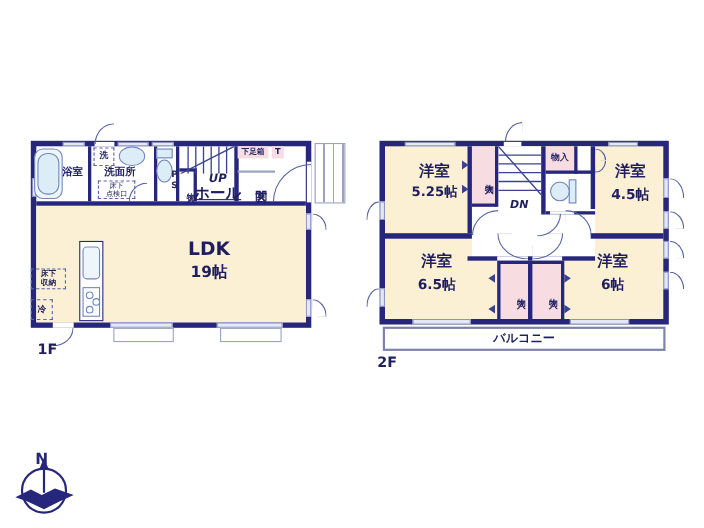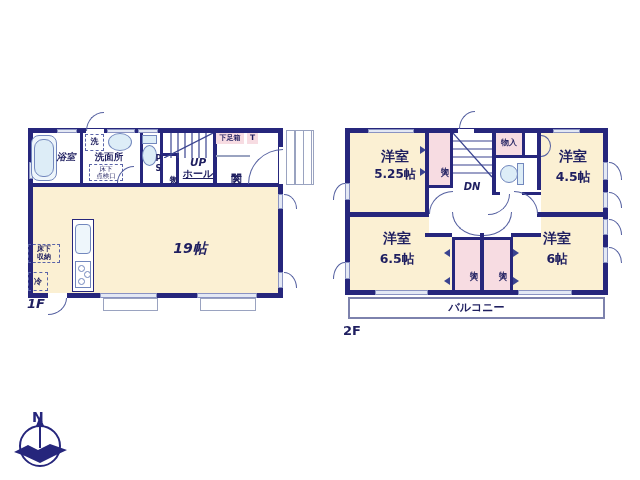--- a/index.html
+++ b/index.html
@@ -65,21 +65,21 @@
 
   <div class="whitefill" style="left:48px;top:293px;width:19px;height:5px;"></div>
   <div class="arc br" style="left:48px;top:298px;width:19px;height:17px;"></div>
   <div class="win" style="left:100px;top:293px;width:57px;height:5px;"></div>
   <div class="steprect" style="left:103px;top:298px;width:55px;height:13px;"></div>
   <div class="win" style="left:197px;top:293px;width:60px;height:5px;"></div>
   <div class="steprect" style="left:200px;top:298px;width:56px;height:13px;"></div>
 
   <div class="fixture" style="left:31px;top:135px;width:26px;height:46px;border-radius:8px;background:#eef6fb;"></div>
   <div class="fixture" style="left:34px;top:139px;width:20px;height:38px;border-radius:9px;"></div>
-  <div class="lbl" style="left:48px;top:152px;width:36px;font-size:9.5px;font-style:italic;">浴室</div>
+  <div class="lbl" style="left:48px;top:152px;width:36px;font-size:9.5px;">浴室</div>
 
   <div class="dashedbox" style="left:85px;top:134px;width:19px;height:17px;"></div>
   <div class="lbl" style="left:85px;top:137px;width:19px;font-size:8px;">洗</div>
   <div class="fixture" style="left:108px;top:133px;width:24px;height:18px;border-radius:50%;"></div>
   <div class="lbl" style="left:86px;top:152px;width:46px;font-size:9.5px;">洗面所</div>
   <div class="dashedbox" style="left:89px;top:164px;width:34px;height:17px;"></div>
   <div class="lbl" style="left:89px;top:166px;width:34px;font-size:6.5px;font-weight:normal;">
     <span>床下</span><br>
     <span>点検口</span>
   </div>
@@ -96,21 +96,21 @@
       <line x1="7" y1="0" x2="7" y2="25"></line>
         <line x1="14" y1="0" x2="14" y2="25"></line>
       <line x1="21" y1="0" x2="21" y2="25"></line>
         <line x1="28" y1="0" x2="28" y2="25"></line>
       <line x1="35" y1="0" x2="35" y2="25"></line>
         <line x1="42" y1="0" x2="42" y2="25"></line>
       <line x1="0" y1="25" x2="49" y2="0"></line>
     </g>
   </svg>
   <div class="lbl" style="left:180px;top:156px;width:36px;font-size:10.5px;font-style:italic;">UP</div>
-  <div class="lbl" style="left:176px;top:168px;width:44px;font-size:10px;text-decoration:underline;">ホール</div>
+  <div class="lbl" style="left:176px;top:168px;width:44px;font-size:14px;text-decoration:underline;">ホール</div>
 
   <div class="abs pink" style="left:216px;top:133px;width:28px;height:11px;"></div>
   <div class="lbl" style="left:216px;top:134px;width:28px;font-size:7px;">下足箱</div>
   <div class="abs pink" style="left:247px;top:133px;width:11px;height:11px;"></div>
   <div class="lbl" style="left:247px;top:134px;width:11px;font-size:7.5px;">T</div>
   <div class="grayline" style="left:216px;top:155px;width:34px;height:1.5px;"></div>
   <div class="lbl vtext" style="left:229px;top:148px;width:14px;height:34px;font-size:10.5px;">玄関</div>
 
   <div class="abs" style="left:72px;top:219px;width:22px;height:73px;background:#fff;border:1.5px solid #26267c;box-sizing:border-box;"></div>
   <div class="fixture" style="left:75px;top:224px;width:16px;height:30px;border-radius:4px;background:#eef6fb;"></div>
@@ -120,23 +120,24 @@
   <div class="abs" style="left:78px;top:278px;width:5px;height:5px;border:1px solid #7287bd;border-radius:50%;"></div>
 
   <div class="dashedbox" style="left:28px;top:244px;width:32px;height:19px;"></div>
   <div class="lbl" style="left:28px;top:245px;width:32px;font-size:7px;">
     <span>床下</span><br>
     <span>収納</span>
   </div>
   <div class="dashedbox" style="left:28px;top:272px;width:20px;height:19px;"></div>
   <div class="lbl" style="left:28px;top:277px;width:20px;font-size:8px;">冷</div>
 
-  <div class="lbl" style="left:150px;top:240px;width:80px;font-size:14px;font-style:italic;">19帖</div>
-
-  <div class="lbl" style="left:20px;top:297px;width:32px;font-size:13px;text-align:center;font-style:italic;">1F</div>
+  <div class="lbl" style="left:150px;top:218px;width:80px;font-size:17px;">LDK</div>
+  <div class="lbl" style="left:150px;top:240px;width:80px;font-size:14px;">19帖</div>
+
+  <div class="lbl" style="left:20px;top:312px;width:32px;font-size:13px;text-align:right;">1F</div>
 
   <div class="shell cream" style="left:345px;top:128px;width:263px;height:167px;"></div>
 
   <div class="whitefill" style="left:453px;top:133px;width:39px;height:62px;"></div>
   <div class="whitefill" style="left:523px;top:133px;width:14px;height:22px;"></div>
   <div class="whitefill" style="left:496px;top:158px;width:41px;height:34px;"></div>
   <div class="whitefill" style="left:429px;top:188px;width:112px;height:49px;"></div>
   <div class="whitefill" style="left:452px;top:217px;width:62px;height:20px;"></div>
 
   <div class="abs pink" style="left:429px;top:133px;width:21px;height:52px;"></div>

